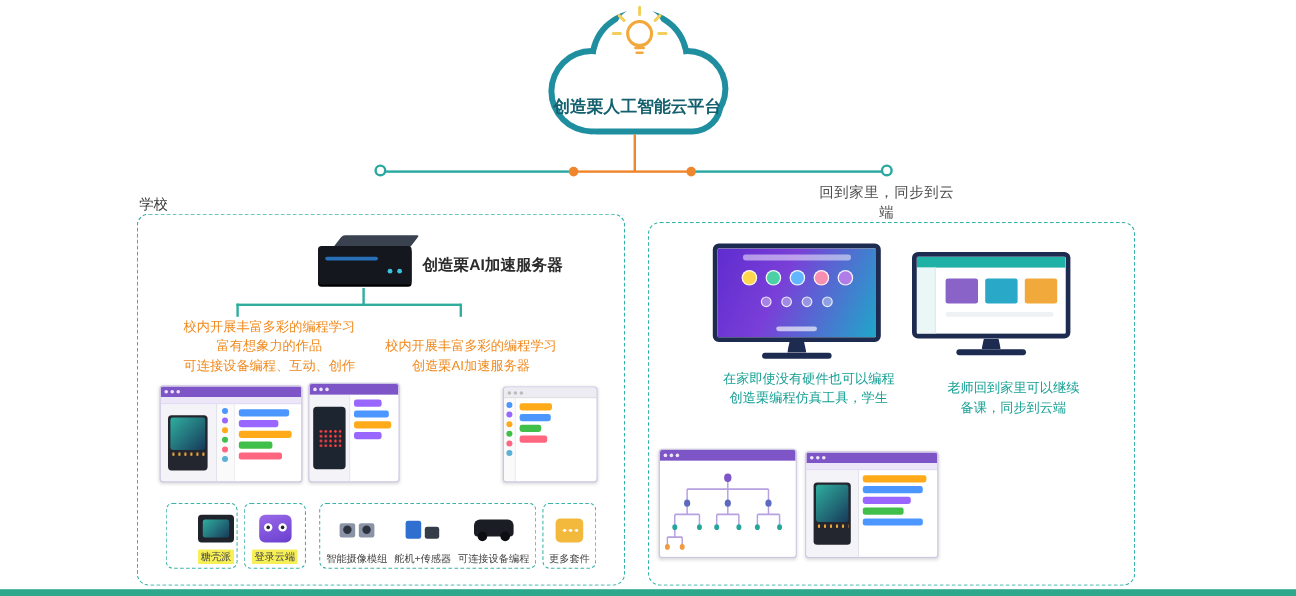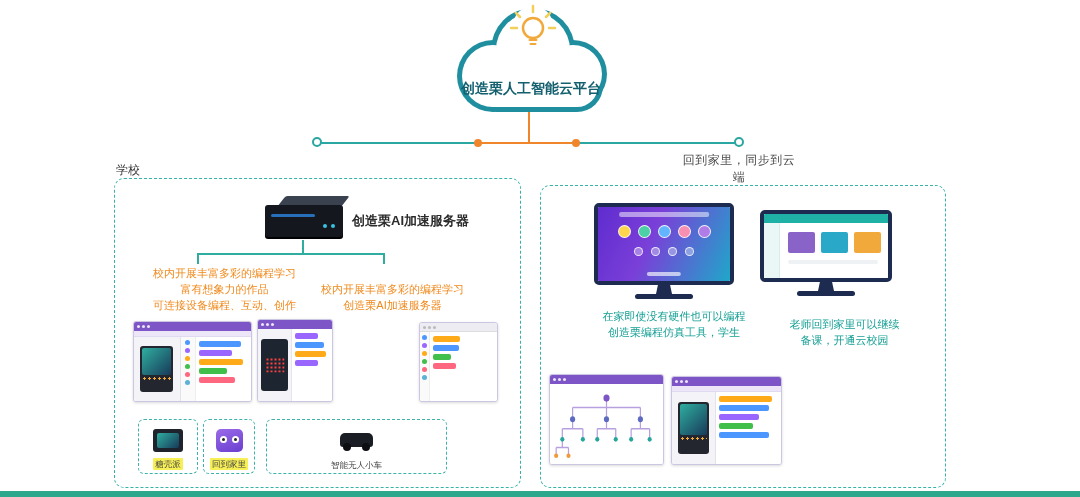--- a/index.html
+++ b/index.html
@@ -253,47 +253,75 @@
       <div class="blocks">
         <div class="blk b3"></div>
           <div class="blk b1"></div>
           <div class="blk b4"></div>
           <div class="blk b5"></div>
       </div>
       <div class="canvas-pane"></div>
     </div>
   </div>
 
-  <div class="kit-box" style="left:138px; width:60px;">
+  <div class="kit-box" style="left:138px; width:60px;justify-content:flex-end;">
     <div class="kit">
       <div class="icon-wrap">
           <div class="ic-tablet">
             <i></i>
           </div>
         </div>
       <div class="lbl hl">糖壳派</div>
     </div>
   </div>
   <div class="kit-box" style="left:203px; width:52px;">
     <div class="kit">
       <div class="icon-wrap">
           <div class="ic-robot">
             <i class="l"></i>
             <i class="r"></i>
           </div>
         </div>
-      <div class="lbl hl">回到家里</div>
+      <div class="lbl hl">登录云端</div>
     </div>
   </div>
   <div class="kit-box" style="left:266px; width:181px;">
     <div class="kit">
       <div class="icon-wrap">
+          <div class="ic-cam">
+            <i></i>
+            <i></i>
+          </div>
+        </div>
+      <div class="lbl">智能摄像模组</div>
+    </div>
+    <div class="kit">
+      <div class="icon-wrap">
+          <div class="ic-servo">
+            <span class="s1"></span>
+            <span class="s2"></span>
+          </div>
+        </div>
+      <div class="lbl">舵机+传感器</div>
+    </div>
+    <div class="kit">
+      <div class="icon-wrap">
           <div class="ic-car"></div>
         </div>
-      <div class="lbl">智能无人小车</div>
+      <div class="lbl">可连接设备编程</div>
+    </div>
+  </div>
+  <div class="kit-box" style="left:452px; width:45px;">
+    <div class="kit">
+      <div class="icon-wrap">
+          <div class="ic-more">
+            <i></i>
+          </div>
+        </div>
+      <div class="lbl">更多套件</div>
     </div>
   </div>
 
   <div class="zone" style="left:540px; top:185px; width:406px; height:303px;"></div>
 
   <div class="monitor" style="left:594px; top:203px;">
     <div class="mon-screen" style="width:140px; height:82px;">
       <div class="scr1">
         <div class="banner"></div>
         <div class="icons">
@@ -332,21 +360,21 @@
     <div class="mon-neck"></div>
     <div class="mon-base"></div>
   </div>
 
   <div class="note tealtxt" style="left:588px; top:309px; width:172px;">
     <span>在家即使没有硬件也可以编程</span>
     <span>创造栗编程仿真工具，学生</span>
   </div>
   <div class="note tealtxt" style="left:772px; top:317px; width:145px;">
     <span>老师回到家里可以继续</span>
-    <span>备课，开通云校园</span>
+    <span>备课，同步到云端</span>
   </div>
 
   <div class="shot" style="left:549px; top:374px; width:115px; height:91px;">
     <div class="tbar">
         <i></i>
         <i></i>
         <i></i>
       </div>
     <div class="body" style="background:#fff;">
       <svg width="100%" height="100%" viewBox="0 0 110 68" preserveAspectRatio="none">

